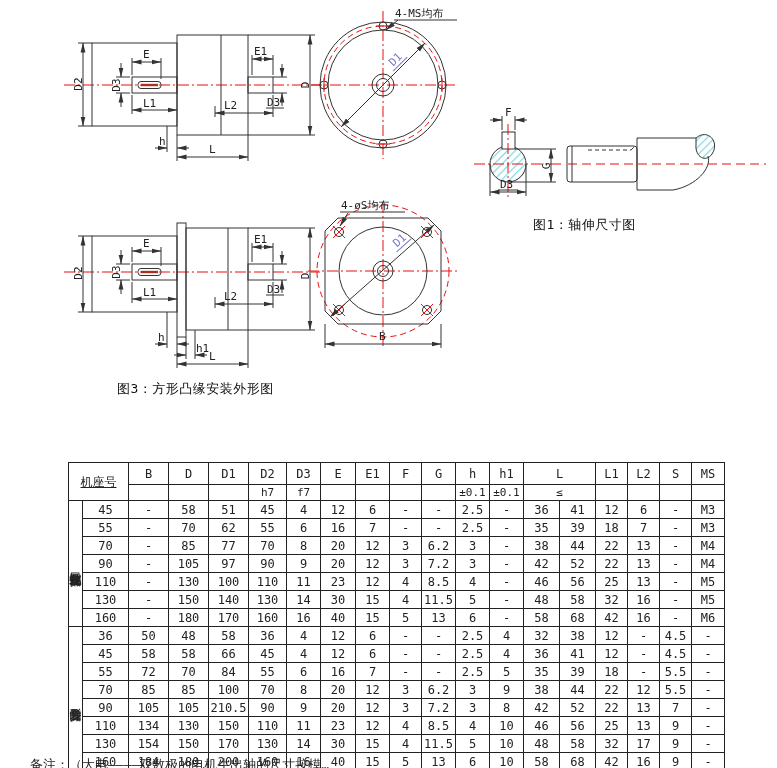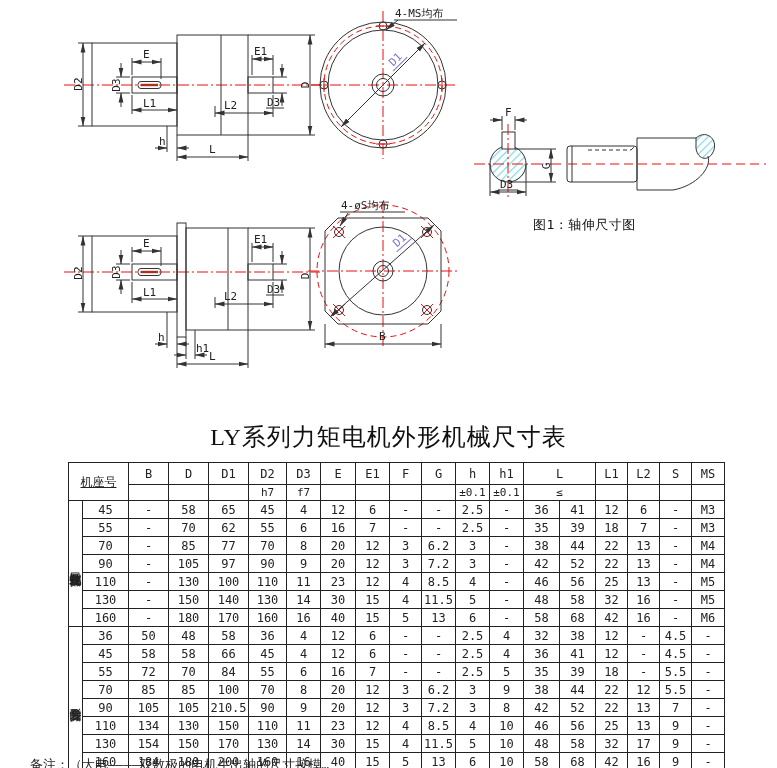--- a/index.html
+++ b/index.html
@@ -249,22 +249,22 @@
       </g>
       <text x="283" y="13">4-øS均布</text>
       <line class="k" x1="282" y1="16" x2="347" y2="16"></line>
       <line class="k" x1="290" y1="17" x2="282" y2="30" marker-end="url(#ae)"></line>
       <line class="k" x1="267" y1="128" x2="267" y2="152"></line>
       <line class="k" x1="383" y1="128" x2="383" y2="152"></line>
       <line class="k" x1="267" y1="148" x2="383" y2="148" marker-start="url(#ae)" marker-end="url(#ae)"></line>
       <text x="321" y="144">B</text>
     </g>
   </svg>
-
-  <div id="title">LY系列力矩电机外形机械尺寸表</div>
+  <div class="cap" style="left:117px;top:380px">图3：方形凸缘安装外形图</div>
+
 
   <table id="dimtable">
     <colgroup>
       <col style="width:14px">
         <col style="width:46px">
       <col style="width:40px">
         <col style="width:40px">
         <col style="width:40px">
       <col style="width:38px">
         <col style="width:34px">
@@ -319,21 +319,21 @@
           <th></th>
           <th></th>
         </tr>
       </thead>
     <tbody>
         <tr>
           <td rowspan="7" class="vlabel">端部止口及螺孔安装</td>
           <td>45</td>
           <td>-</td>
           <td>58</td>
-          <td>65</td>
+          <td>51</td>
           <td>45</td>
           <td>4</td>
           <td>12</td>
           <td>6</td>
           <td>-</td>
           <td>-</td>
           <td>2.5</td>
           <td>-</td>
           <td>36</td>
           <td>41</td>

